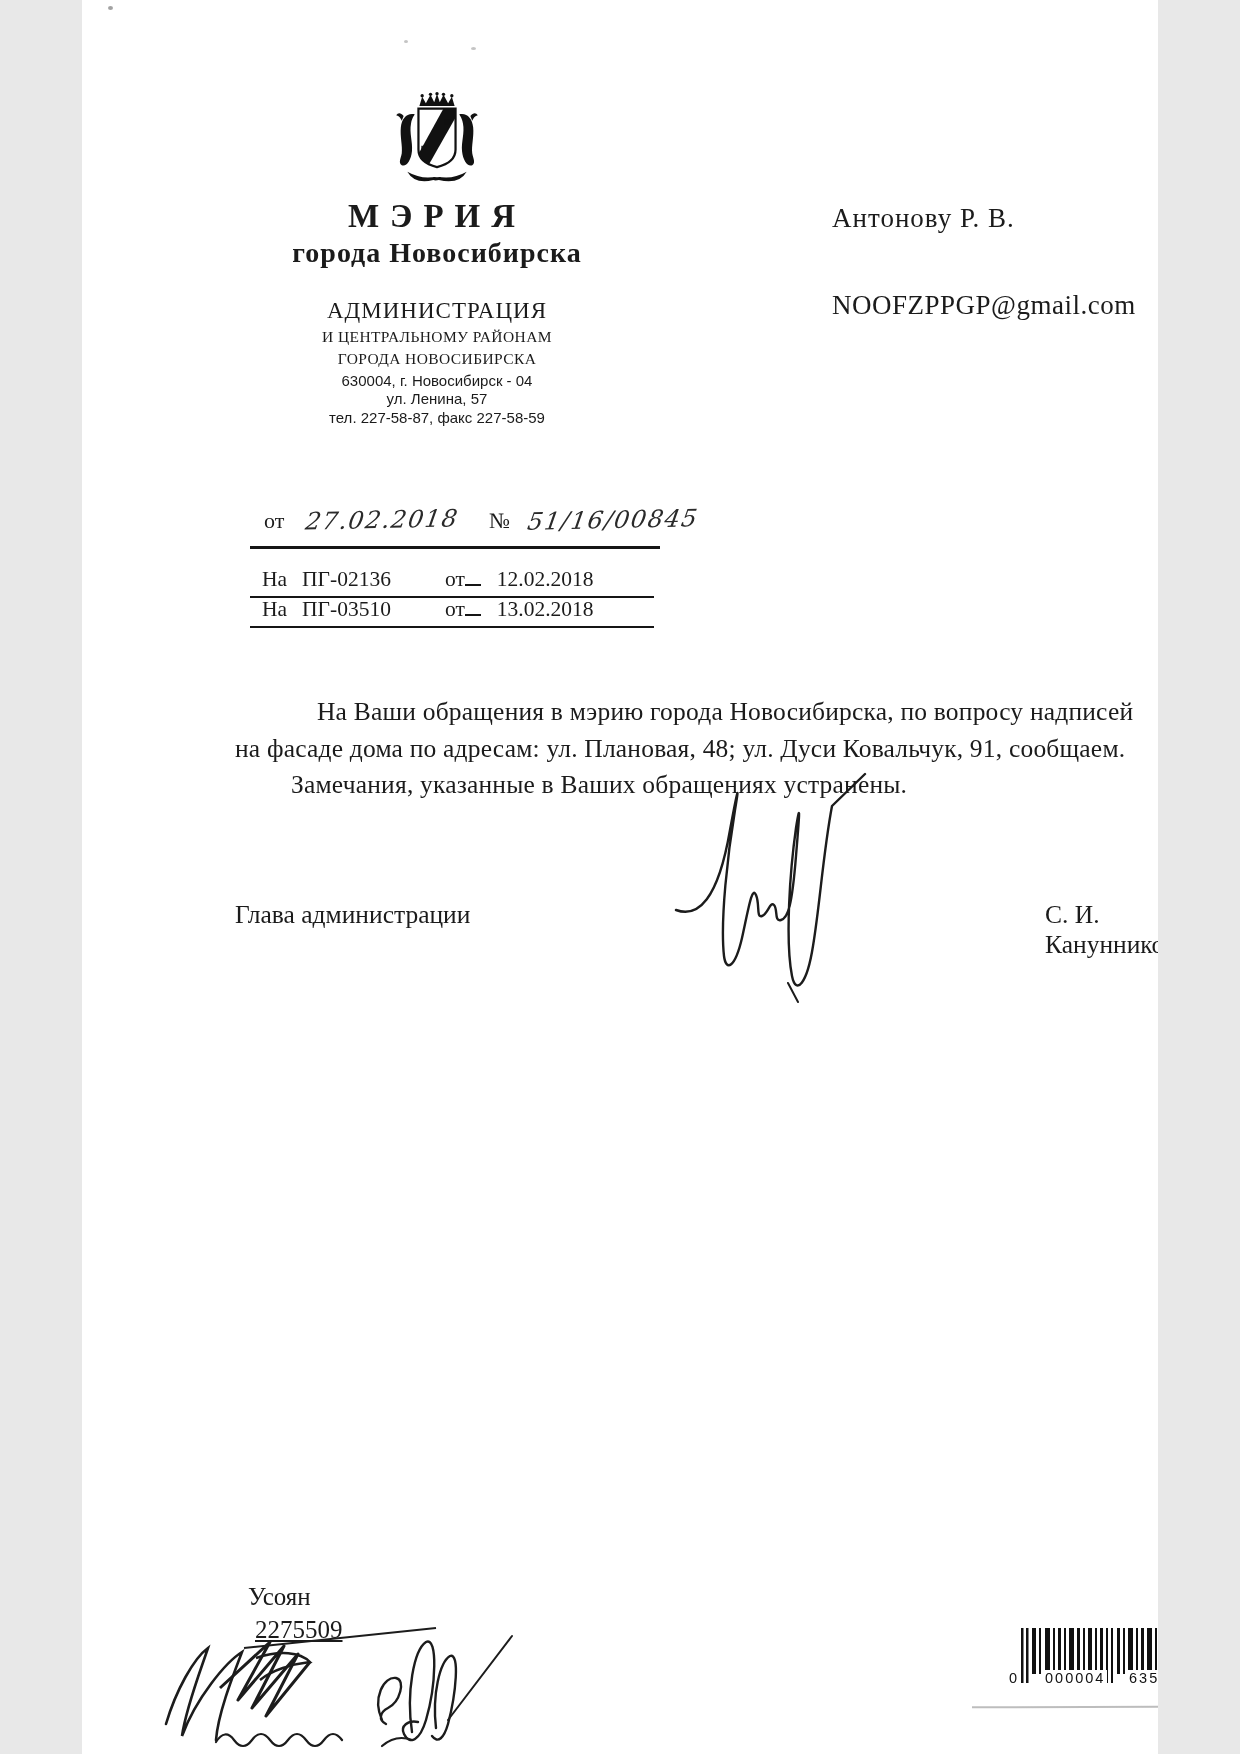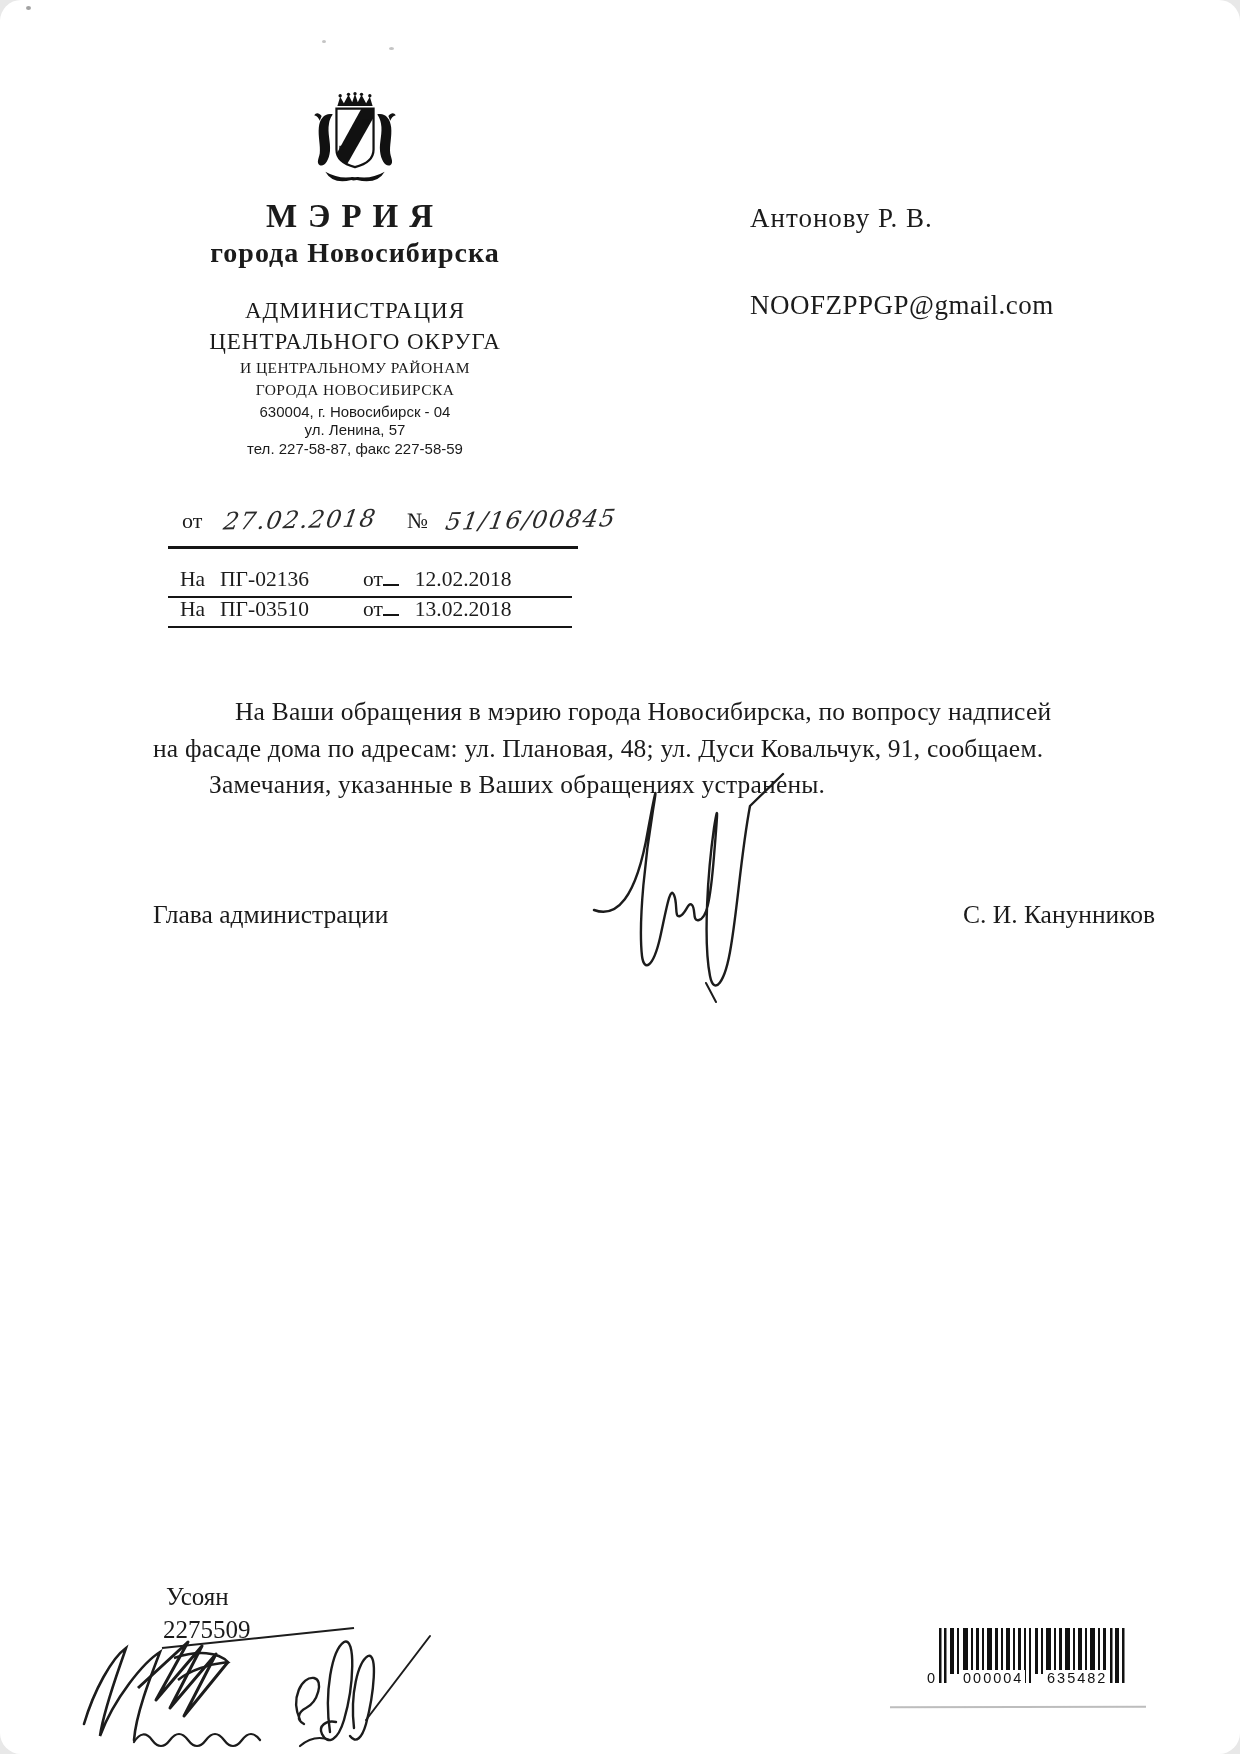--- a/index.html
+++ b/index.html
@@ -1,19 +1,19 @@
 <!DOCTYPE html>
 <html><head>
 <meta charset="utf-8">
 <style>
   html,body{margin:0;padding:0;background:#e8e8e8;}
   #page{
-    position:relative;width:1240px;height:1754px;margin:0 auto;
+    position:relative;width:1076px;height:1754px;margin:0 auto;
     background:#ffffff;overflow:hidden;
-    font-family:"Liberation Serif", serif;color:#1b1b1b;border-radius:21px;
+    font-family:"Liberation Serif", serif;color:#1b1b1b;
   }
   
   .letterhead{position:absolute;left:140px;top:92px;width:430px;text-align:center;}
   .emblem{width:94px;height:102px;margin:0 auto 6px auto;}
   .org-title{font-weight:bold;font-size:33px;letter-spacing:11px;line-height:1.0;margin-top:2px;}
   .org-subtitle{font-weight:bold;font-size:28px;letter-spacing:1px;line-height:1.15;margin-top:4px;}
   .dept-big{font-size:23px;line-height:1.35;letter-spacing:1px;}
   .dept-big.first{margin-top:26px;}
   .dept-small{font-size:15.5px;line-height:1.38;letter-spacing:0.4px;}
   .addr{font-family:"Liberation Sans", sans-serif;font-size:15px;line-height:1.22;}
@@ -47,21 +47,21 @@
   
   .body-text{position:absolute;left:153px;top:694px;width:1040px;font-size:25.5px;line-height:36.5px;letter-spacing:0.2px;}
   .body-text .l1{padding-left:82px;}
   .body-text .l3{padding-left:56px;}
   
   .sig-position{position:absolute;left:153px;top:900px;font-size:25.5px;}
   .sig-name{position:absolute;left:963px;top:900px;font-size:25.5px;}
   .sig-scribble{position:absolute;left:578px;top:768px;width:235px;height:235px;}
   
   .exec-name{position:absolute;left:166px;top:1583px;font-size:25px;}
-  .exec-phone{position:absolute;left:163px;top:1616px;font-size:25px;}
+  .exec-phone{position:absolute;left:173px;top:1616px;font-size:25px;text-decoration:underline;}
   .exec-strike{position:absolute;left:158px;top:1608px;width:200px;height:45px;}
   .footer-sigs{position:absolute;left:78px;top:1628px;width:370px;height:126px;}
   
   .barcode{position:absolute;left:925px;top:1628px;width:212px;height:64px;}
   .barcode svg{position:absolute;left:0;top:0;}
   .bc-digits{position:absolute;top:42px;left:0;width:212px;height:20px;
     font-family:"Liberation Sans", sans-serif;font-size:14.5px;color:#111;}
   .bc-digits span{position:absolute;background:#fff;padding:0 2px;}
   .bc-d0{left:0px;}
   .bc-d1{left:36px;letter-spacing:2px;}
@@ -110,21 +110,20 @@
         <path d="M74,24 C82,22 88,28 89,38 C90,48 87,58 88,66 C89,72 92,76 88,79 C83,81 78,74 77,64 C76,54 80,44 78,34 C77,28 75,26 74,24 Z" fill="#111"></path>
         <path d="M86,26 C89,22 92,22 94,25 C91,26 89,28 88,31 Z" fill="#111"></path>
 
         <path d="M18,86 Q34,95 50,91 Q66,95 82,86 Q74,100 52,95 Q48,96 46,95 Q26,100 18,86 Z" fill="#111"></path>
         <path d="M44,90 Q50,86 56,90 Q50,94 44,90 Z" fill="#fff"></path>
       </svg>
     </div>
     <div class="org-title">МЭРИЯ</div>
     <div class="org-subtitle">города Новосибирска</div>
     <div class="dept-big first">АДМИНИСТРАЦИЯ</div>
-    <div class="dept-big">ЦЕНТРАЛЬНОГО ОКРУГА</div>
     <div class="dept-small">И ЦЕНТРАЛЬНОМУ РАЙОНАМ</div>
     <div class="dept-small">ГОРОДА НОВОСИБИРСКА</div>
     <div class="addr first">630004, г. Новосибирск - 04</div>
     <div class="addr">ул. Ленина, 57</div>
     <div class="addr">тел. 227-58-87, факс 227-58-59</div>
   </div>
 
   <div class="ref-line">
     <span class="lbl">от</span>
     <span class="hand date">27.02.2018</span>

